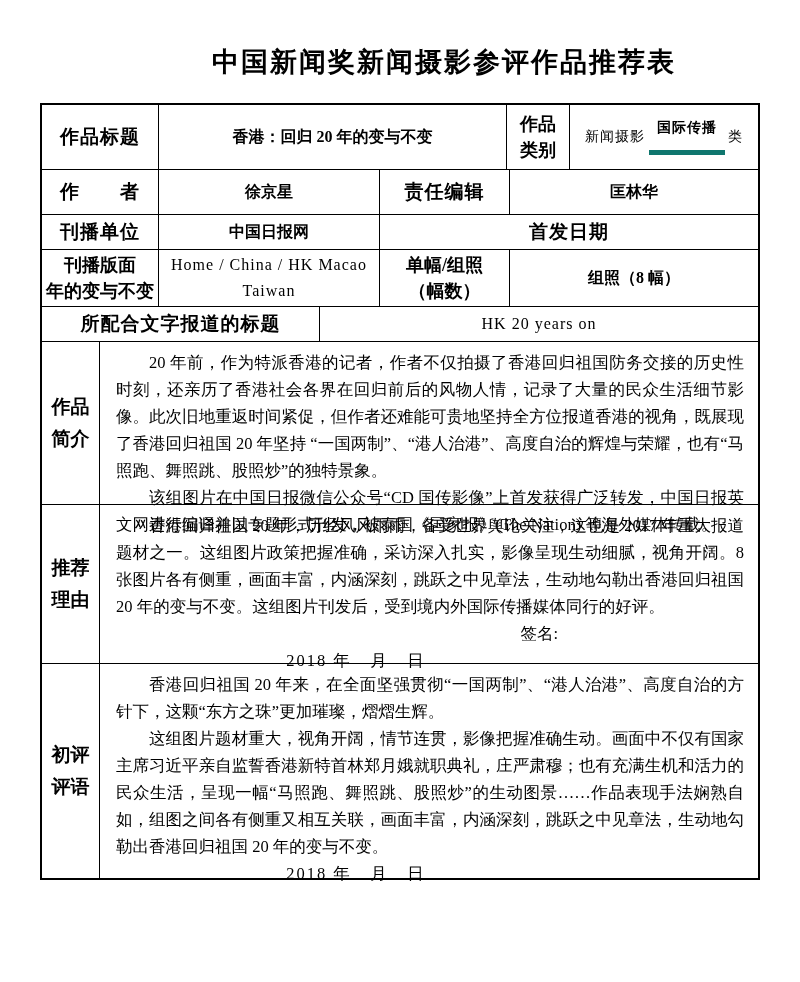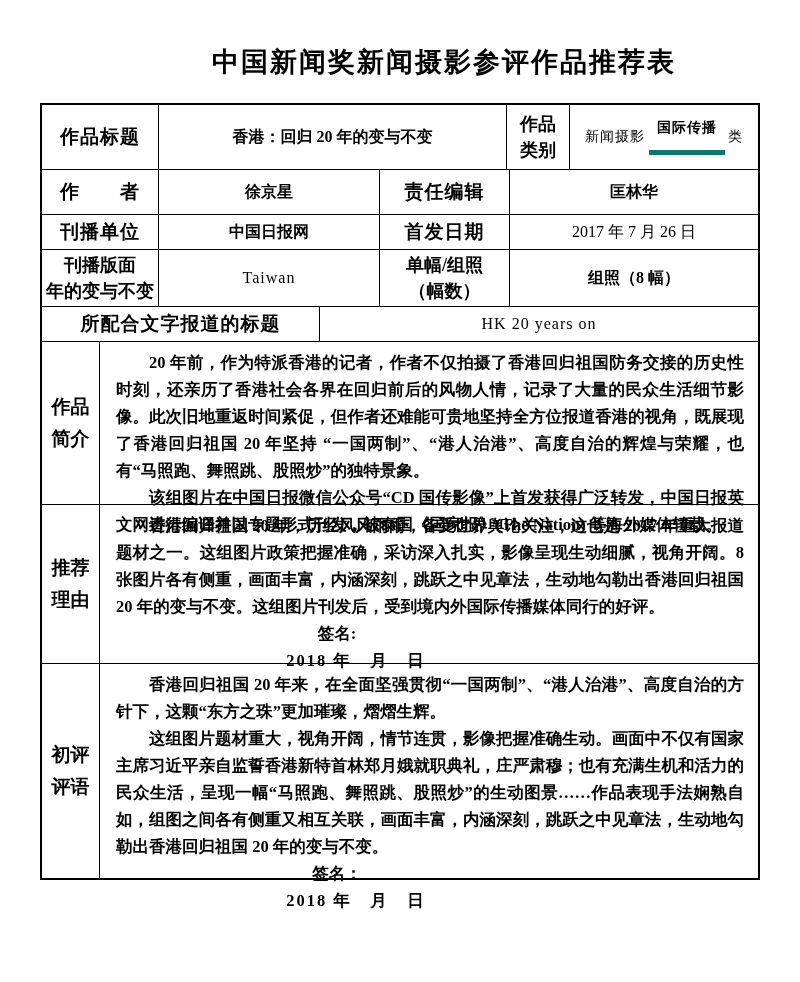--- a/index.html
+++ b/index.html
@@ -61,24 +61,24 @@
     font-weight: bold; letter-spacing: 1px;
     border-bottom: 5px solid #0f766e; padding: 0 8px 13px 8px;
   }
   .cat-suffix { margin-left: 3px; letter-spacing: 1px; }
 
   .sec-label { font-weight: bold; font-size: 19px; line-height: 32px; }
 
   .sec-body {
     align-items: stretch; justify-content: flex-start;
     text-align: justify; padding: 7px 14px 0 16px;
-    font-size: 16.5px; line-height: 27px; font-weight: bold;
+    font-size: 16.5px; line-height: 27px;
   }
   .sec-body p { text-indent: 2em; text-align: justify; }
-  .sig-name { text-align: center; padding-right: 186px; text-indent: 0; }
+  .sig-name { text-align: right; padding-right: 186px; text-indent: 0; }
   .sig-date { text-align: center; padding-right: 148px; text-indent: 0; letter-spacing: 2px; }
 </style>
 </head>
 <body>
 
 <div class="doc-title">中国新闻奖新闻摄影参评作品推荐表</div>
 
 <div class="form-table">
 
   <div class="row r1">
@@ -99,29 +99,29 @@
     <div class="cell label w-label">作　　者</div>
     <div class="cell value-cjk w-r2v1">徐京星</div>
     <div class="cell label w-r2l2">责任编辑</div>
     <div class="cell value-cjk">匡林华</div>
   </div>
 
   <div class="row r3">
     <div class="cell label w-label">刊播单位</div>
     <div class="cell value-cjk w-r2v1">中国日报网</div>
     <div class="cell label w-r2l2">首发日期</div>
-    <div class="cell value">2017 年 7 月 26 日</div>
   </div>
 
   <div class="row r4">
     <div class="cell label-sm w-label two-line">
       <span>刊播版面</span>
       <span>年的变与不变</span>
     </div>
     <div class="cell value-latin w-r2v1">
+      <span>Home / China / HK Macao</span>
       <span>Taiwan</span>
     </div>
     <div class="cell label-sm w-r2l2 two-line">
       <span>单幅/组照</span>
       <span>（幅数）</span>
     </div>
     <div class="cell value-cjk">组照（8 幅）</div>
   </div>
 
   <div class="row r5">
@@ -153,18 +153,17 @@
   </div>
 
   <div class="row r8">
     <div class="cell sec-label w-sec">
       <span>初评</span>
       <span>评语</span>
     </div>
     <div class="cell sec-body">
       <p>香港回归祖国 20 年来，在全面坚强贯彻“一国两制”、“港人治港”、高度自治的方针下，这颗“东方之珠”更加璀璨，熠熠生辉。</p>
       <p>这组图片题材重大，视角开阔，情节连贯，影像把握准确生动。画面中不仅有国家主席习近平亲自监誓香港新特首林郑月娥就职典礼，庄严肃穆；也有充满生机和活力的民众生活，呈现一幅“马照跑、舞照跳、股照炒”的生动图景……作品表现手法娴熟自如，组图之间各有侧重又相互关联，画面丰富，内涵深刻，跳跃之中见章法，生动地勾勒出香港回归祖国 20 年的变与不变。</p>
-      <div class="sig-name">签名：</div>
       <div class="sig-date">2018 年　月　日</div>
     </div>
   </div>
 
 </div>
 
 </body></html>

